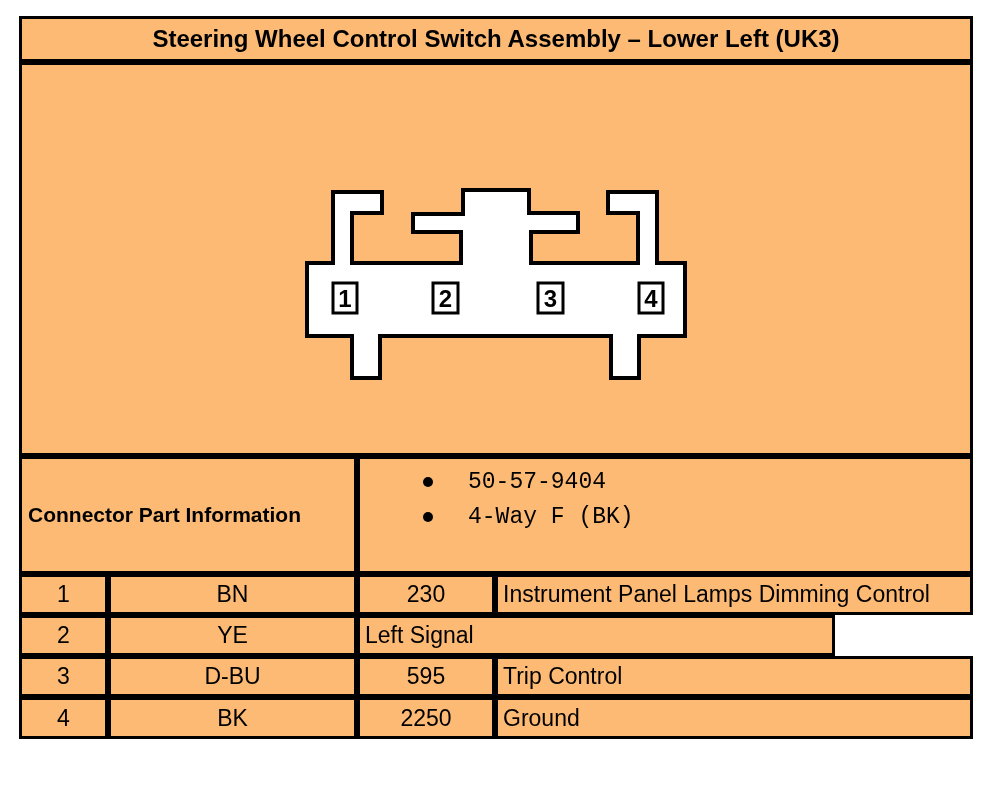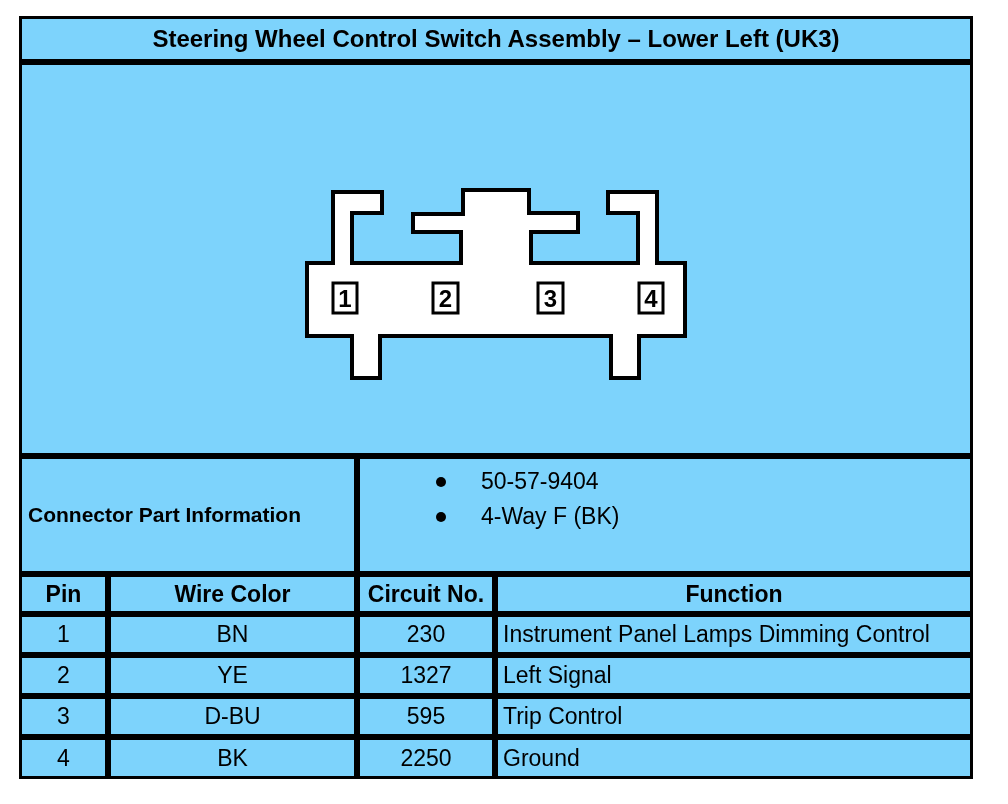--- a/index.html
+++ b/index.html
@@ -15,21 +15,21 @@
   .sheet {
     position: absolute;
     left: 19px;
     top: 16px;
     width: 954px;
   }
   .row { display: flex; width: 954px; }
   .cell {
     box-sizing: border-box;
     border: 3px solid #000000;
-    background: #7dd3fc;
+    background: #fdba74;
     overflow: hidden;
   }
   
   .title-cell {
     width: 954px;
     height: 46px;
     display: flex;
     align-items: center;
     justify-content: center;
   }
@@ -65,21 +65,22 @@
     padding-left: 6px;
     white-space: nowrap;
   }
   .info-values-cell {
     width: 616px;
     height: 118px;
   }
   .info-values-cell ul {
     list-style: none;
     margin: 0;
-    padding: 5px 0 0 16px;
+    padding: 5px 0 0 3px;
+    font-family: Liberation Mono, monospace;
   }
   .info-values-cell li {
     position: relative;
     height: 35px;
     display: flex;
     align-items: center;
     padding-left: 105px;
     font-size: 23px;
   }
   .info-values-cell li .bullet-dot {
@@ -167,37 +168,30 @@
           <span>50-57-9404</span>
         </li>
         <li>
           <span class="bullet-dot"></span>
           <span>4-Way F (BK)</span>
         </li>
       </ul>
     </div>
   </div>
 
-  <div class="row hdr">
-    <div class="cell col-pin">Pin</div>
-    <div class="cell col-wire">Wire Color</div>
-    <div class="cell col-circ">Circuit No.</div>
-    <div class="cell col-func">Function</div>
-  </div>
 
   <div class="row data">
     <div class="cell col-pin">1</div>
     <div class="cell col-wire">BN</div>
     <div class="cell col-circ">230</div>
     <div class="cell col-func">Instrument Panel Lamps Dimming Control</div>
   </div>
   <div class="row data">
     <div class="cell col-pin">2</div>
     <div class="cell col-wire">YE</div>
-    <div class="cell col-circ">1327</div>
     <div class="cell col-func">Left Signal</div>
   </div>
   <div class="row data">
     <div class="cell col-pin">3</div>
     <div class="cell col-wire">D-BU</div>
     <div class="cell col-circ">595</div>
     <div class="cell col-func">Trip Control</div>
   </div>
   <div class="row data last">
     <div class="cell col-pin">4</div>

